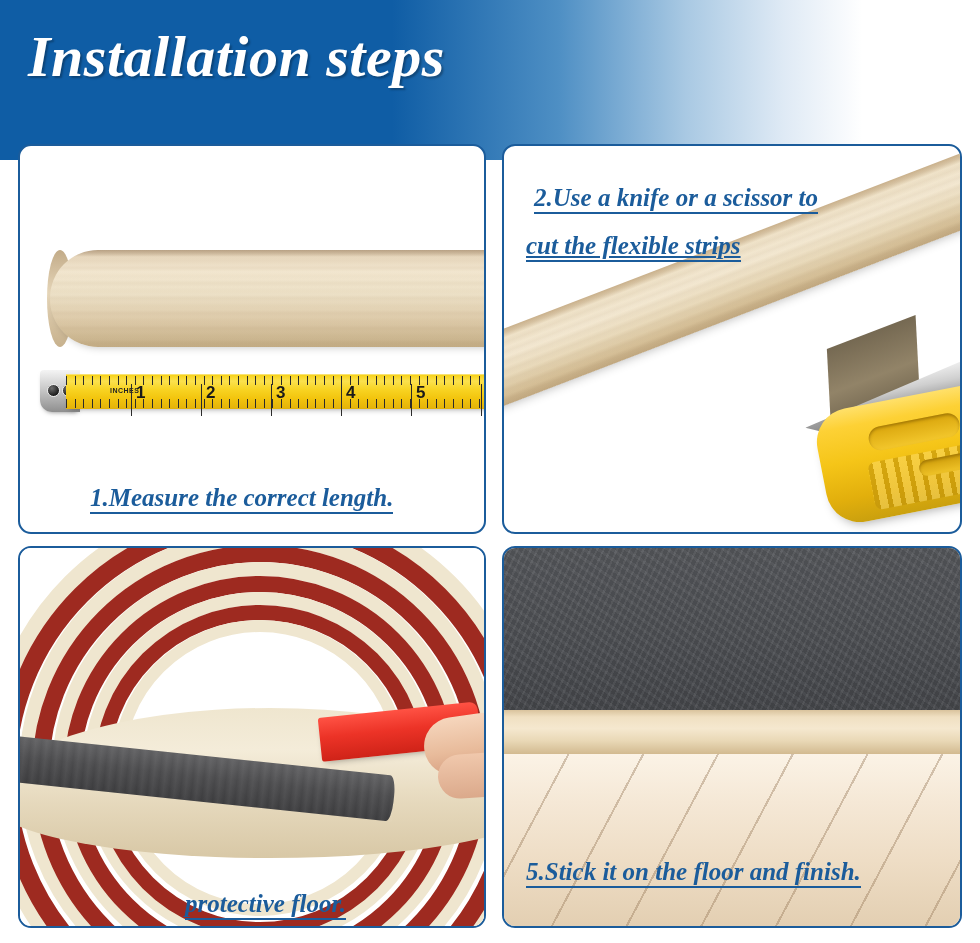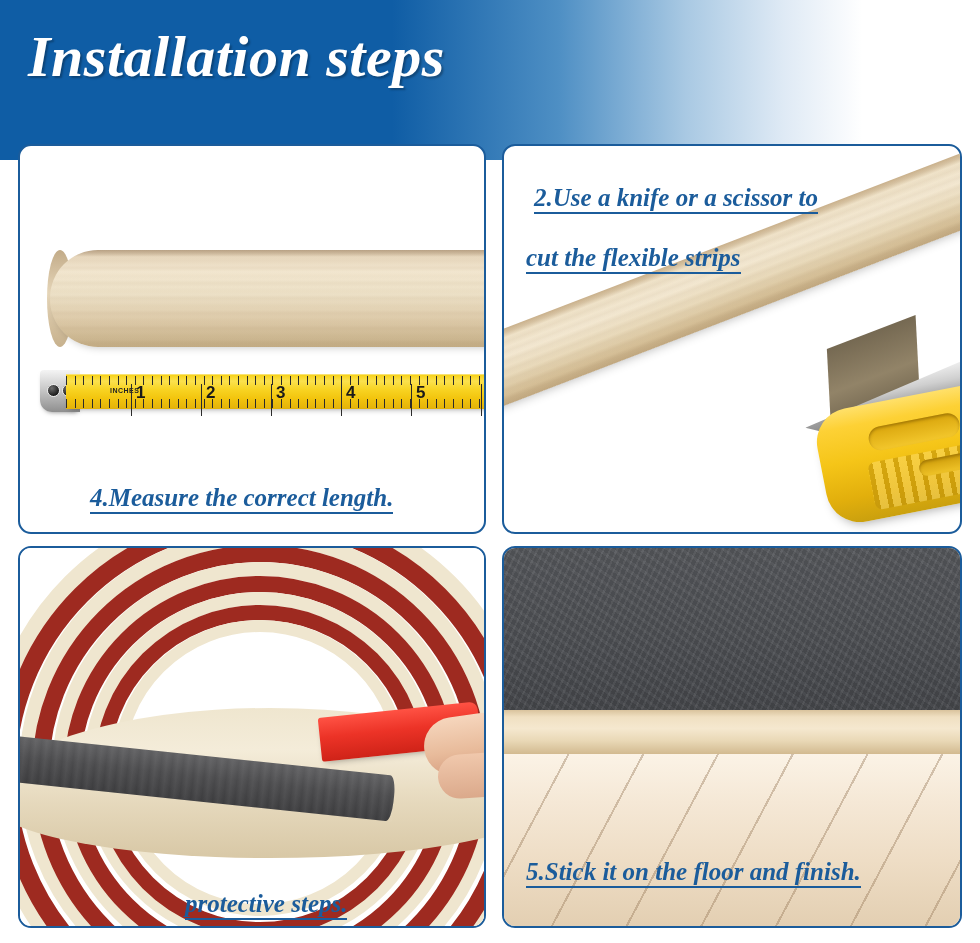--- a/index.html
+++ b/index.html
@@ -296,21 +296,21 @@
     position: absolute;
     left: 96px;
     top: 66px;
     width: 110px;
     height: 16px;
     border-radius: 8px;
     background: linear-gradient(to bottom,#cf9d0a,#efc328);
     box-shadow: inset 0 2px 3px rgba(120,85,0,0.5);
   }
   .p2-caption-1 { left: 30px; top: 30px; }
-  .p2-caption-2 { left: 22px; top: 90px; }
+  .p2-caption-2 { left: 22px; top: 78px; text-decoration: underline; }
 
   
   .p3-scene { position: absolute; inset: 0; background: #ffffff; }
   .coil-wrap {
     position: absolute;
     left: -40px;
     top: -52px;
     width: 560px;
     height: 330px;
   }
@@ -472,21 +472,21 @@
             <div class="tape-major" style="left:275px"></div>
             <div class="tape-num" style="left:280px">4</div>
             <div class="tape-major" style="left:345px"></div>
             <div class="tape-num" style="left:350px">5</div>
             <div class="tape-major" style="left:415px"></div>
 
           </div>
         </div>
       </div>
       <div class="caption p1-caption">
-        <span>4.Measure the correct length.</span>
+        <span>1.Measure the correct length.</span>
       </div>
     </div>
 
     <div class="panel panel-2">
       <div class="p2-scene">
         <div class="p2-strip"></div>
         <div class="p2-strip-shadowband"></div>
         <div class="knife-blade"></div>
         <div class="knife-handle">
           <div class="knife-slot"></div>
@@ -515,21 +515,21 @@
           <div class="coil-ring" style="width:302px;height:302px;border-width:15px;border-color:#9e2a20;top:109px;"></div>
           <div class="coil-ring" style="width:272px;height:272px;border-width:12px;border-color:#efe6cf;top:124px;"></div>
         </div>
         <div class="p3-lower-strip"></div>
         <div class="p3-grey-strip"></div>
         <div class="p3-red-film"></div>
         <div class="p3-finger"></div>
         <div class="p3-finger2"></div>
       </div>
       <div class="caption p3-caption-2">
-        <span>protective steps.</span>
+        <span>protective floor.</span>
       </div>
     </div>
 
     <div class="panel panel-4">
       <div class="p4-scene">
         <div class="p4-wall"></div>
         <div class="p4-transition"></div>
         <div class="p4-floor">
           
           

